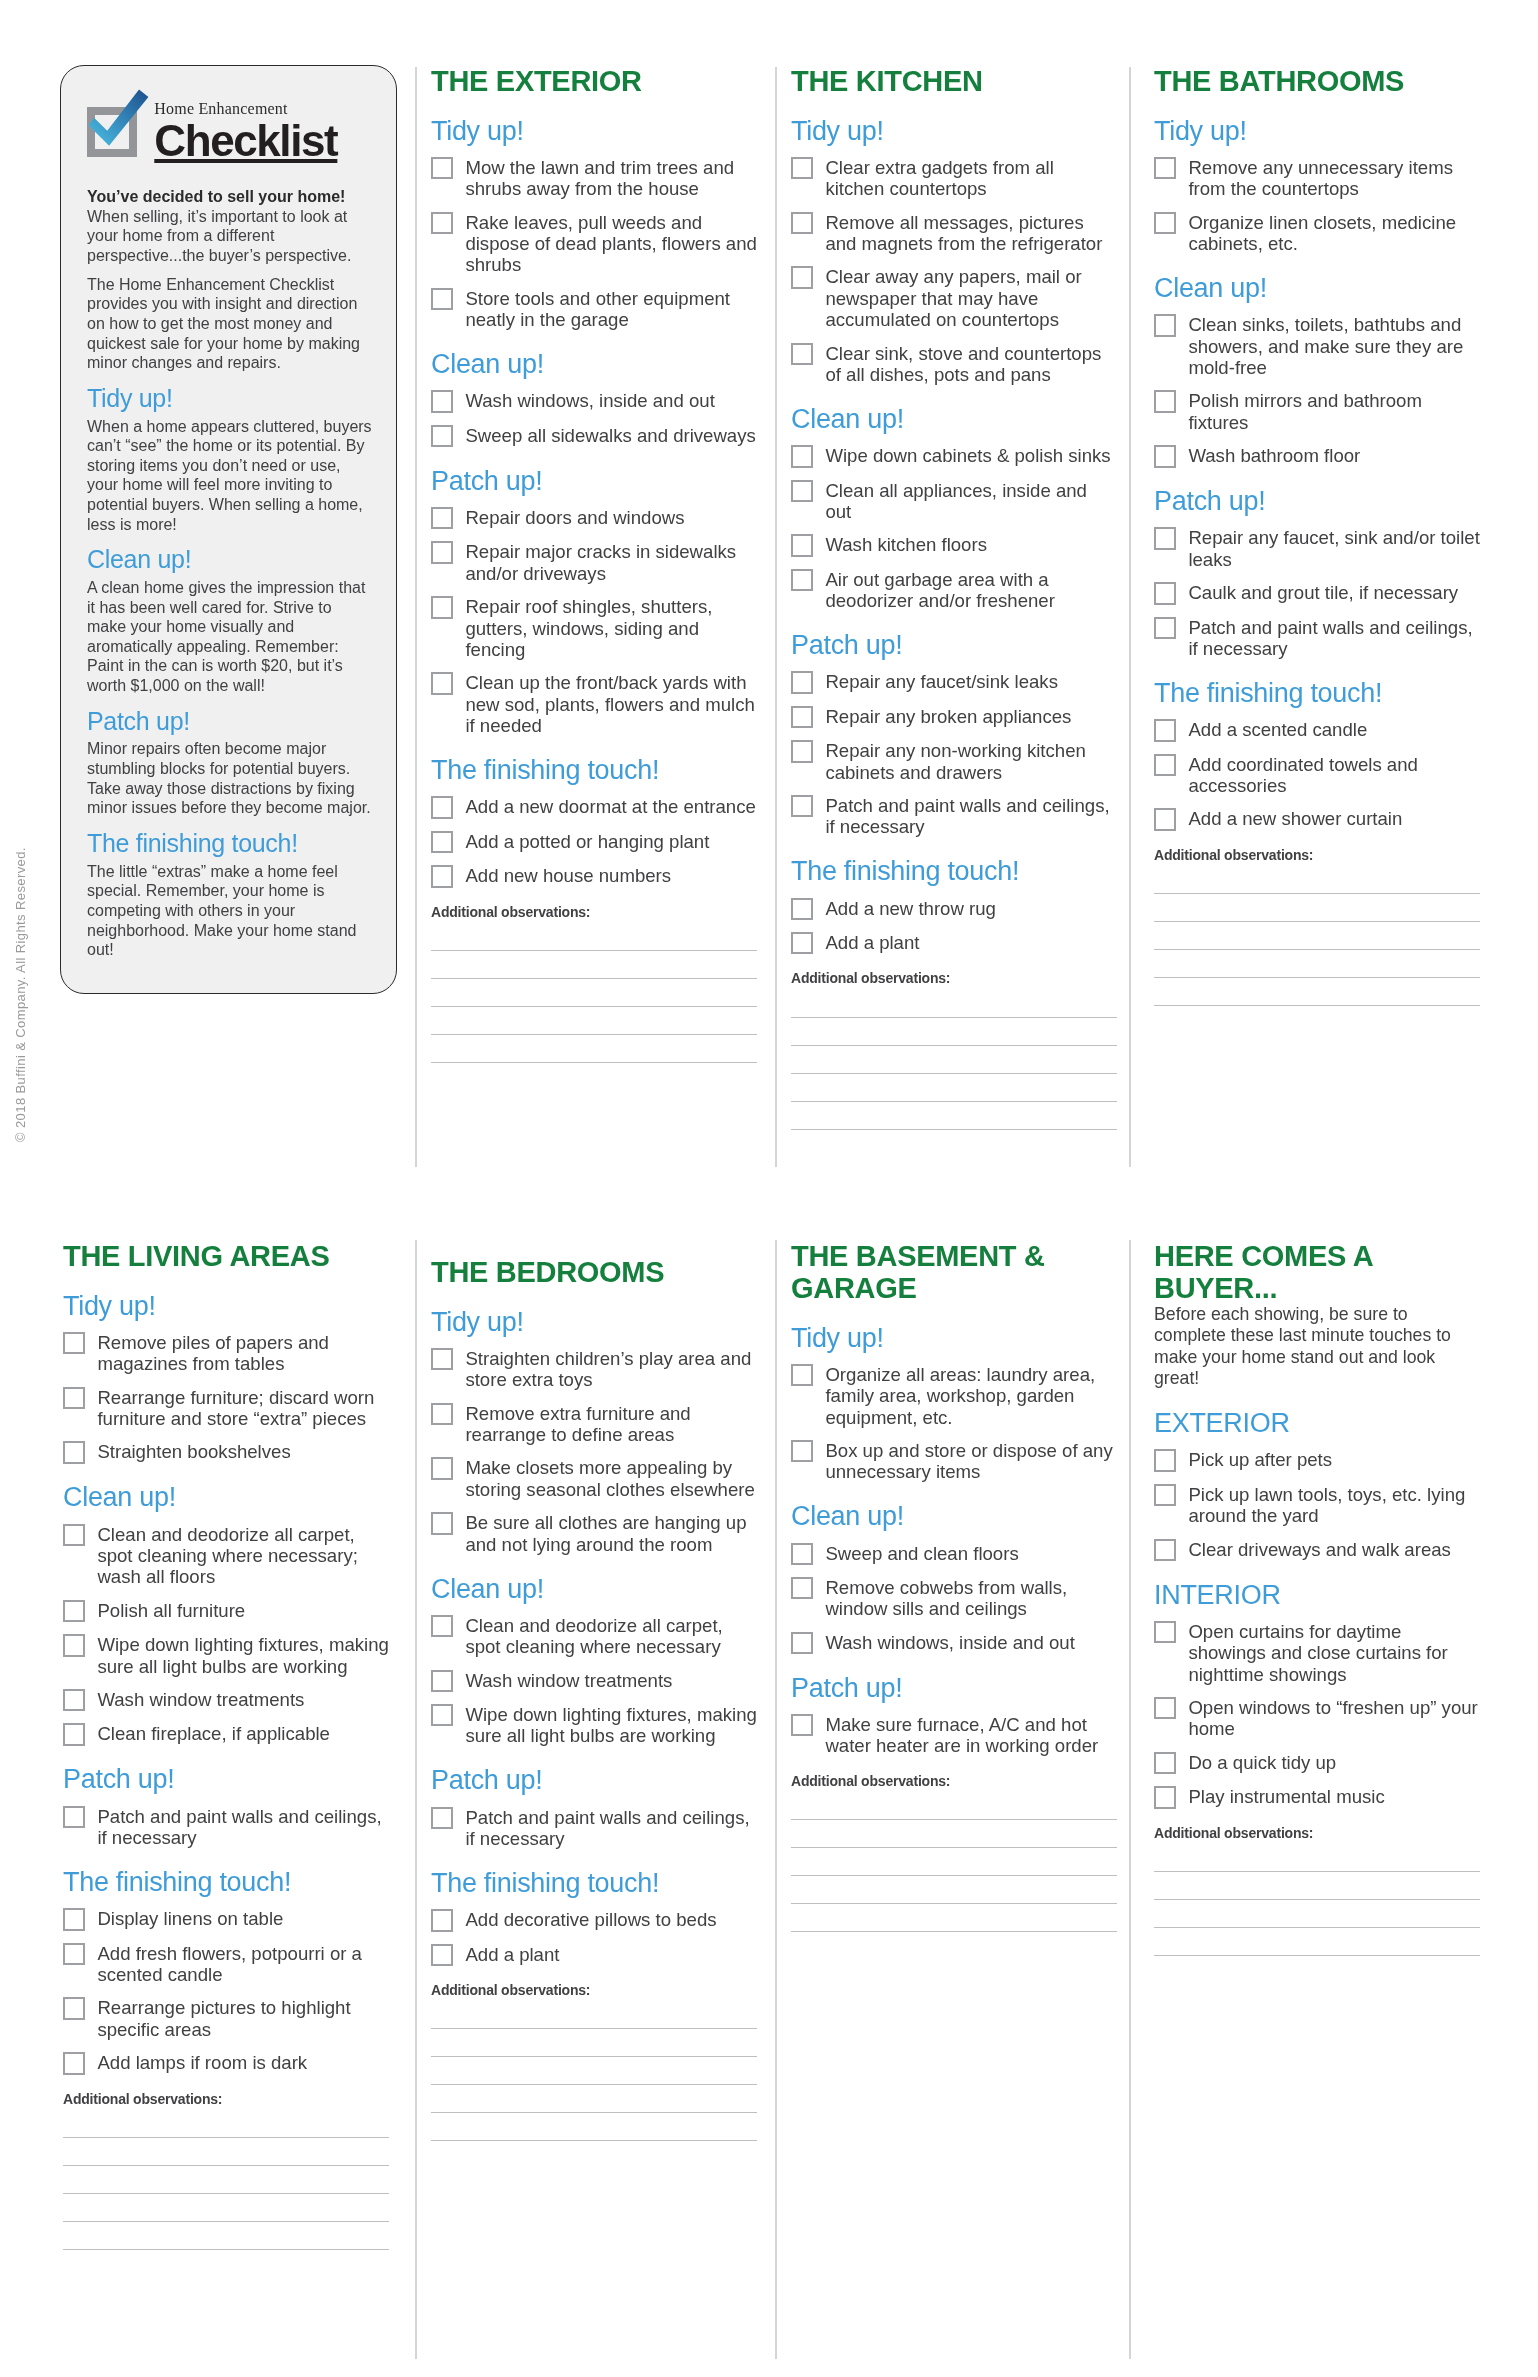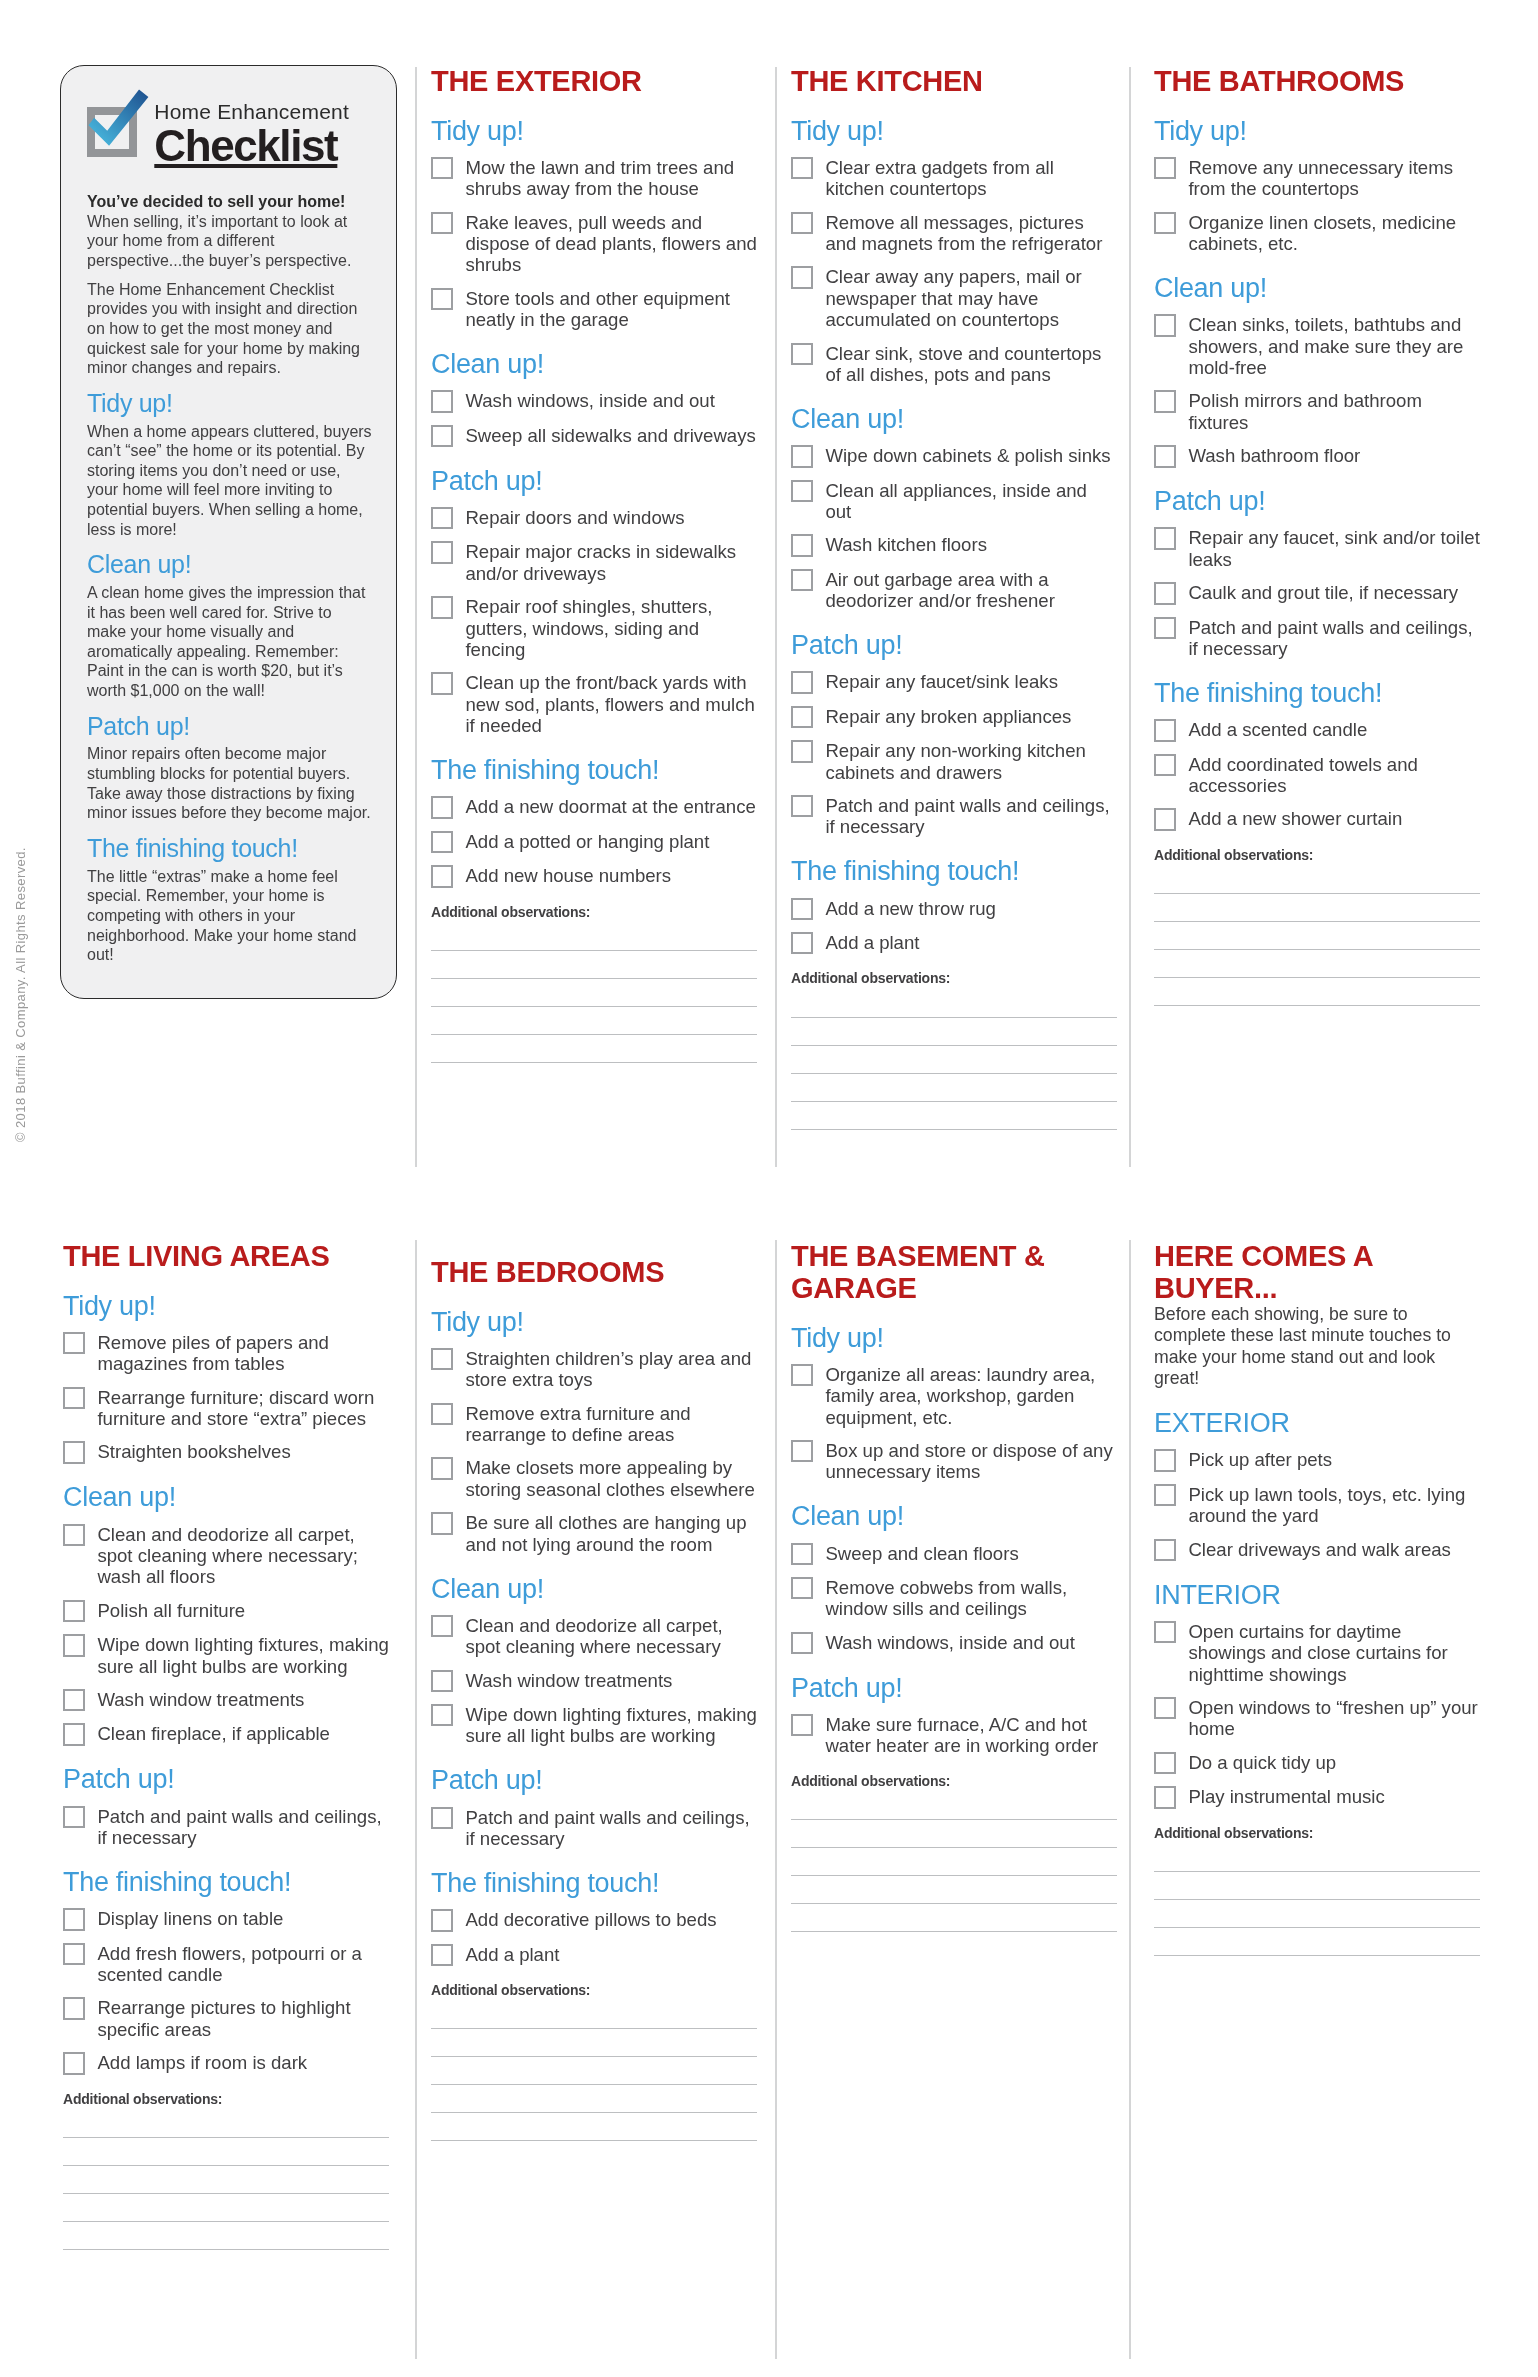--- a/index.html
+++ b/index.html
@@ -22,32 +22,32 @@
   .intro-box {
     position:absolute; left:60px; top:65px; width:337px; min-height:788px;
     background:#f0f0f1; border:1.9px solid #2b2b2b; border-radius:24px;
     padding:24px 24px 24px 26px;
   }
   .logo { display:flex; align-items:flex-start; margin-bottom:24px; }
   .logo-icon { position:relative; width:58px; height:58px; flex:0 0 auto; margin-top:9.3px; }
   .logo-square { position:absolute; left:0; bottom:0; width:50px; height:50px; border:8.4px solid #939598; background:transparent; }
   .logo-check { position:absolute; left:-5.6px; top:-15px; }
   .logo-text { margin-left:9.3px; line-height:1; }
-  .logo-line1 { font-size:21px; color:#2b2b2b; margin-top:11.2px; letter-spacing:0.2px; }
+  .logo-line1 { font-size:16px; color:#2b2b2b; margin-top:11.2px; letter-spacing:0.2px;font-family:Liberation Serif, serif; }
   .logo-line2 { font-size:44px; font-weight:bold; color:#231f20; letter-spacing:-1.4px; margin-top:1.9px;text-decoration:underline; }
   .intro-box p { font-size:16px; line-height:19.6px; margin-bottom:9.3px; color:#414042; }
   .intro-box p b { color:#2b2b2b; }
   .tip-h { font-size:25px; line-height:28px; font-weight:normal; color:#3e9cd9; margin:11.2px 0 4.7px; letter-spacing:-0.3px; }
 
   
   .vdiv { position:absolute; width:1.9px; background:#d4d5d6; }
 
   
   .col { position:absolute; width:326px; }
-  .col-title { font-size:29px; line-height:32px; font-weight:bold; color:#b91c1c; letter-spacing:-0.3px; }
+  .col-title { font-size:29px; line-height:32px; font-weight:bold; color:#15803d; letter-spacing:-0.3px; }
   .col-intro { font-size:17.7px; line-height:21.4px; color:#414042; }
   .group-h { font-size:27px; line-height:30px; font-weight:normal; color:#3e9cd9; margin:18.6px 0 11.2px; letter-spacing:-0.3px; }
   .item { display:flex; gap:12px; margin-bottom:12px; }
   .cbx { width:22.4px; height:22.4px; border:2.8px solid #9d9fa2; background:#fff; flex:0 0 auto; margin-top:0; }
   .item-label { font-size:18.6px; line-height:21.4px; color:#414042; }
   .obs-label { font-size:14px; line-height:22.4px; font-weight:bold; color:#414042; margin-top:13px; letter-spacing:-0.2px; }
   .obs-line { height:0; border-bottom:1.9px solid #bdbfc1; margin-top:27px; }
 </style>
 </head>
 <body>

